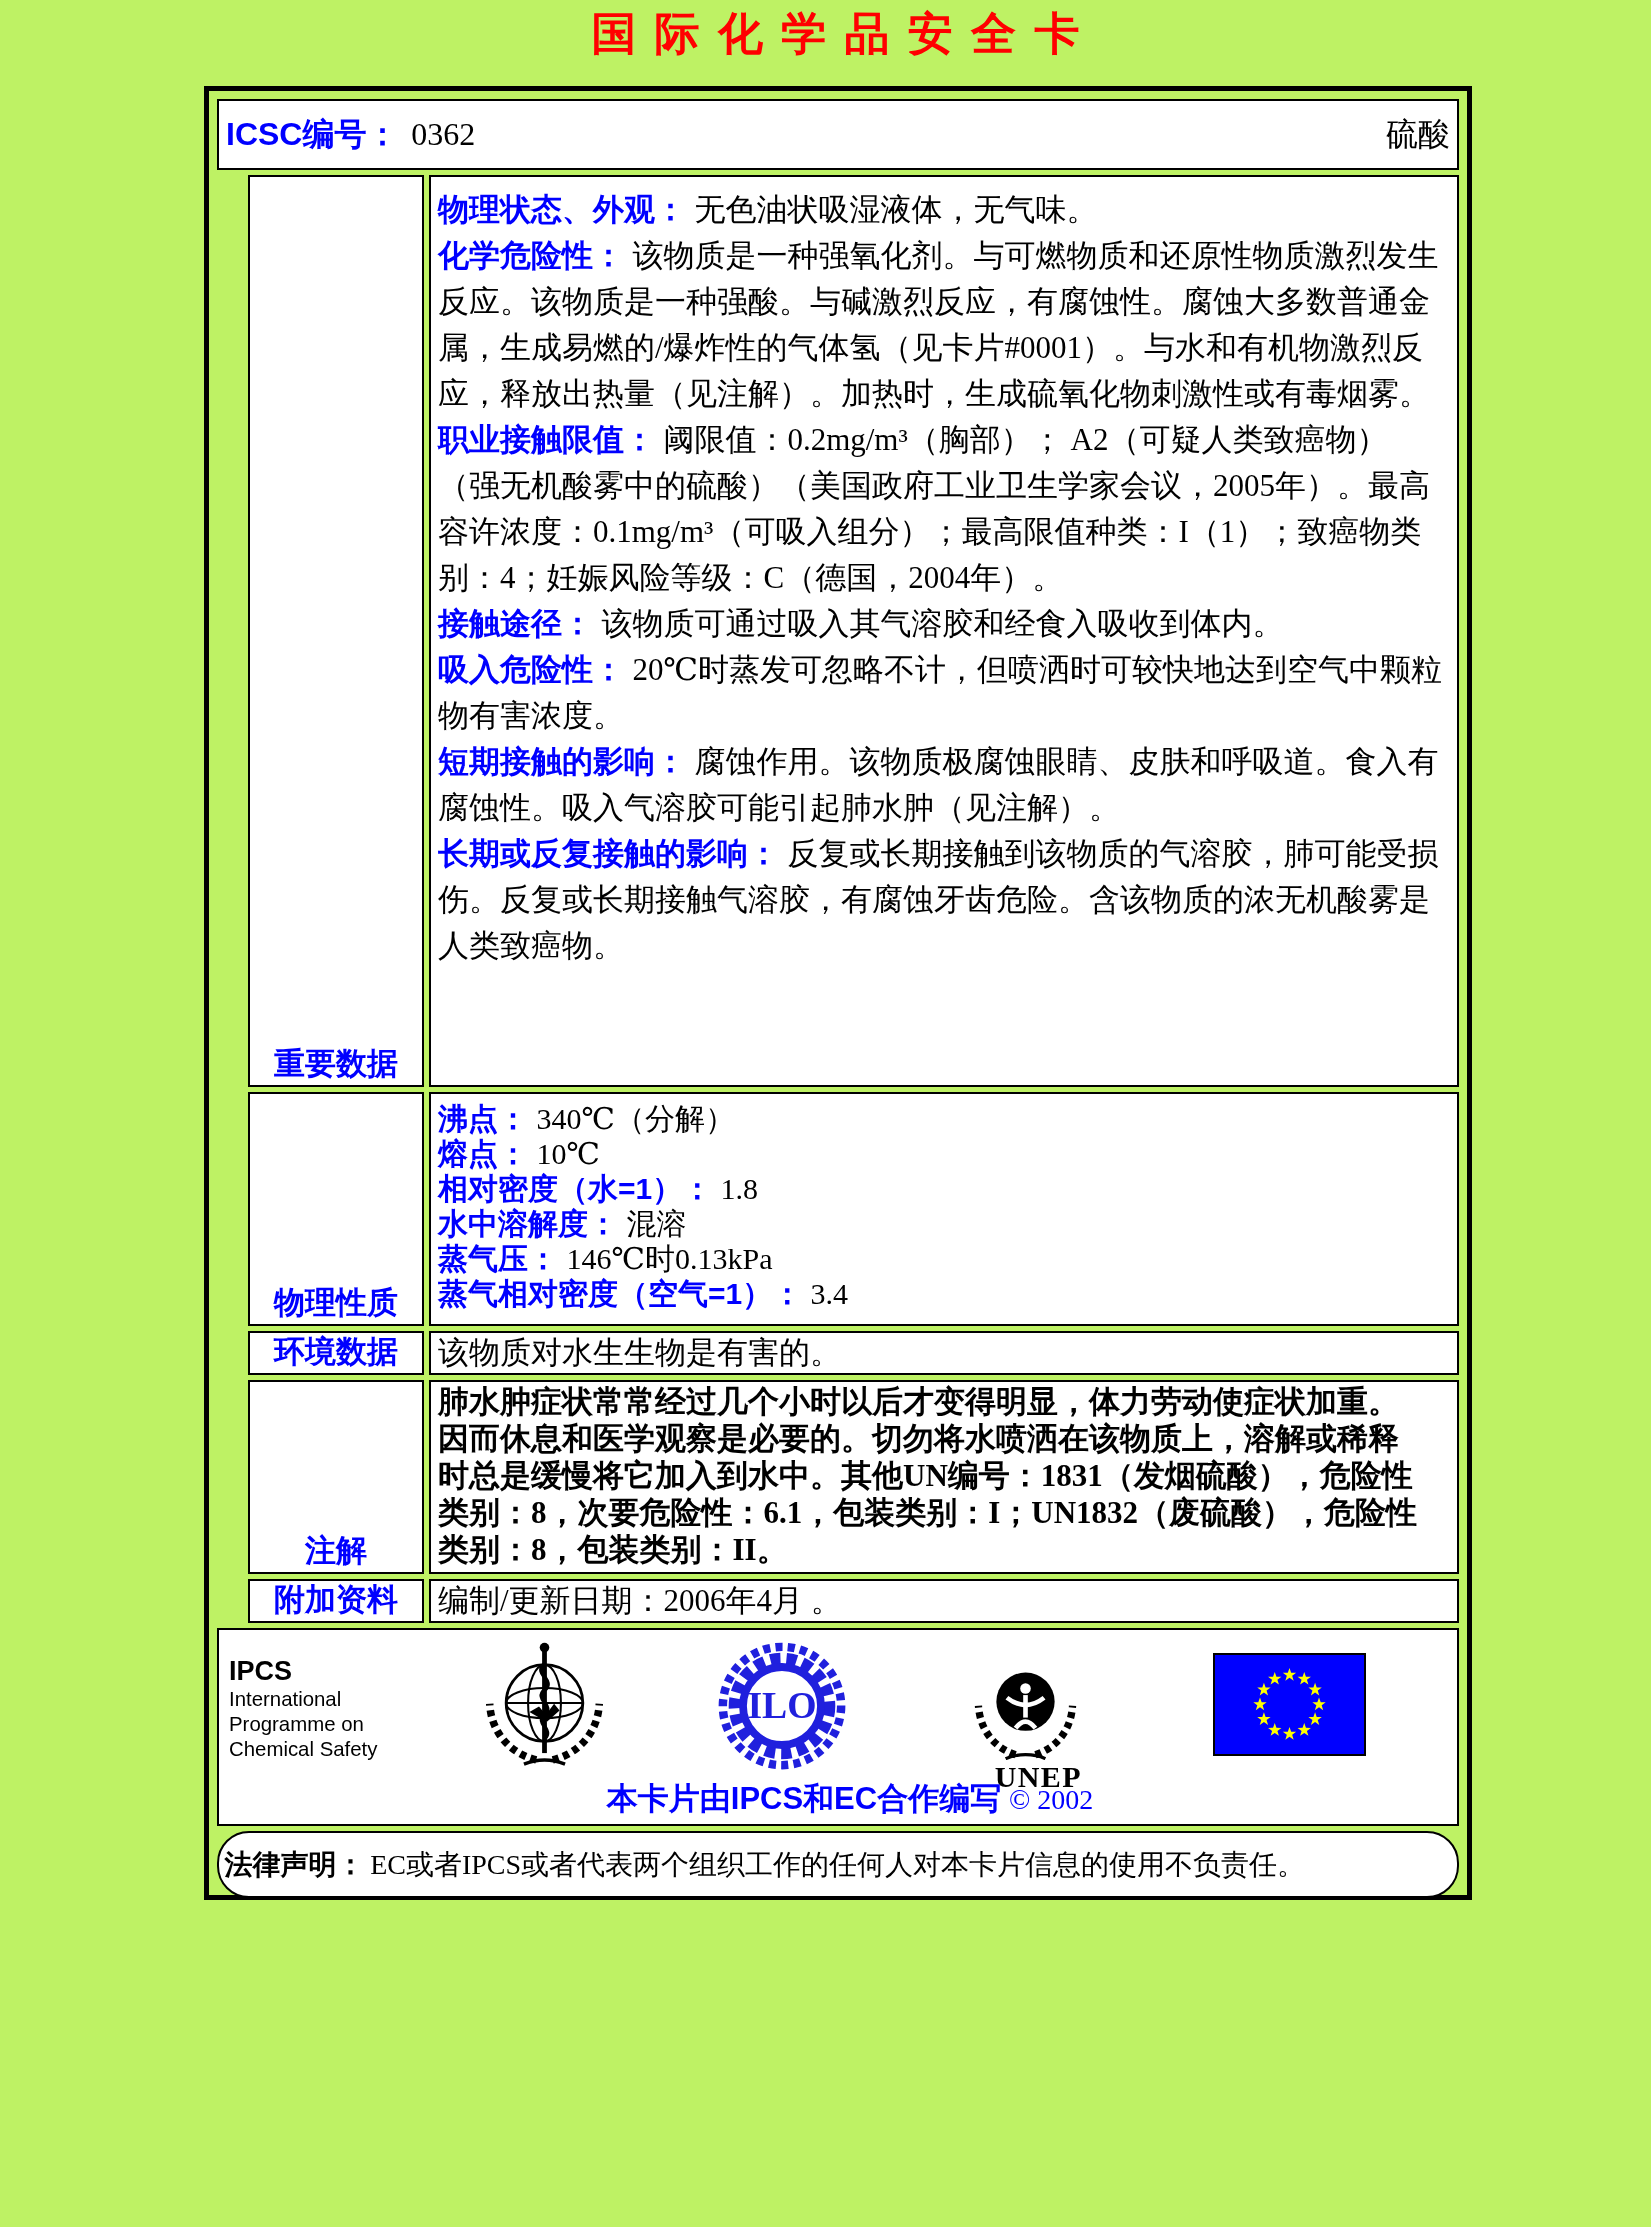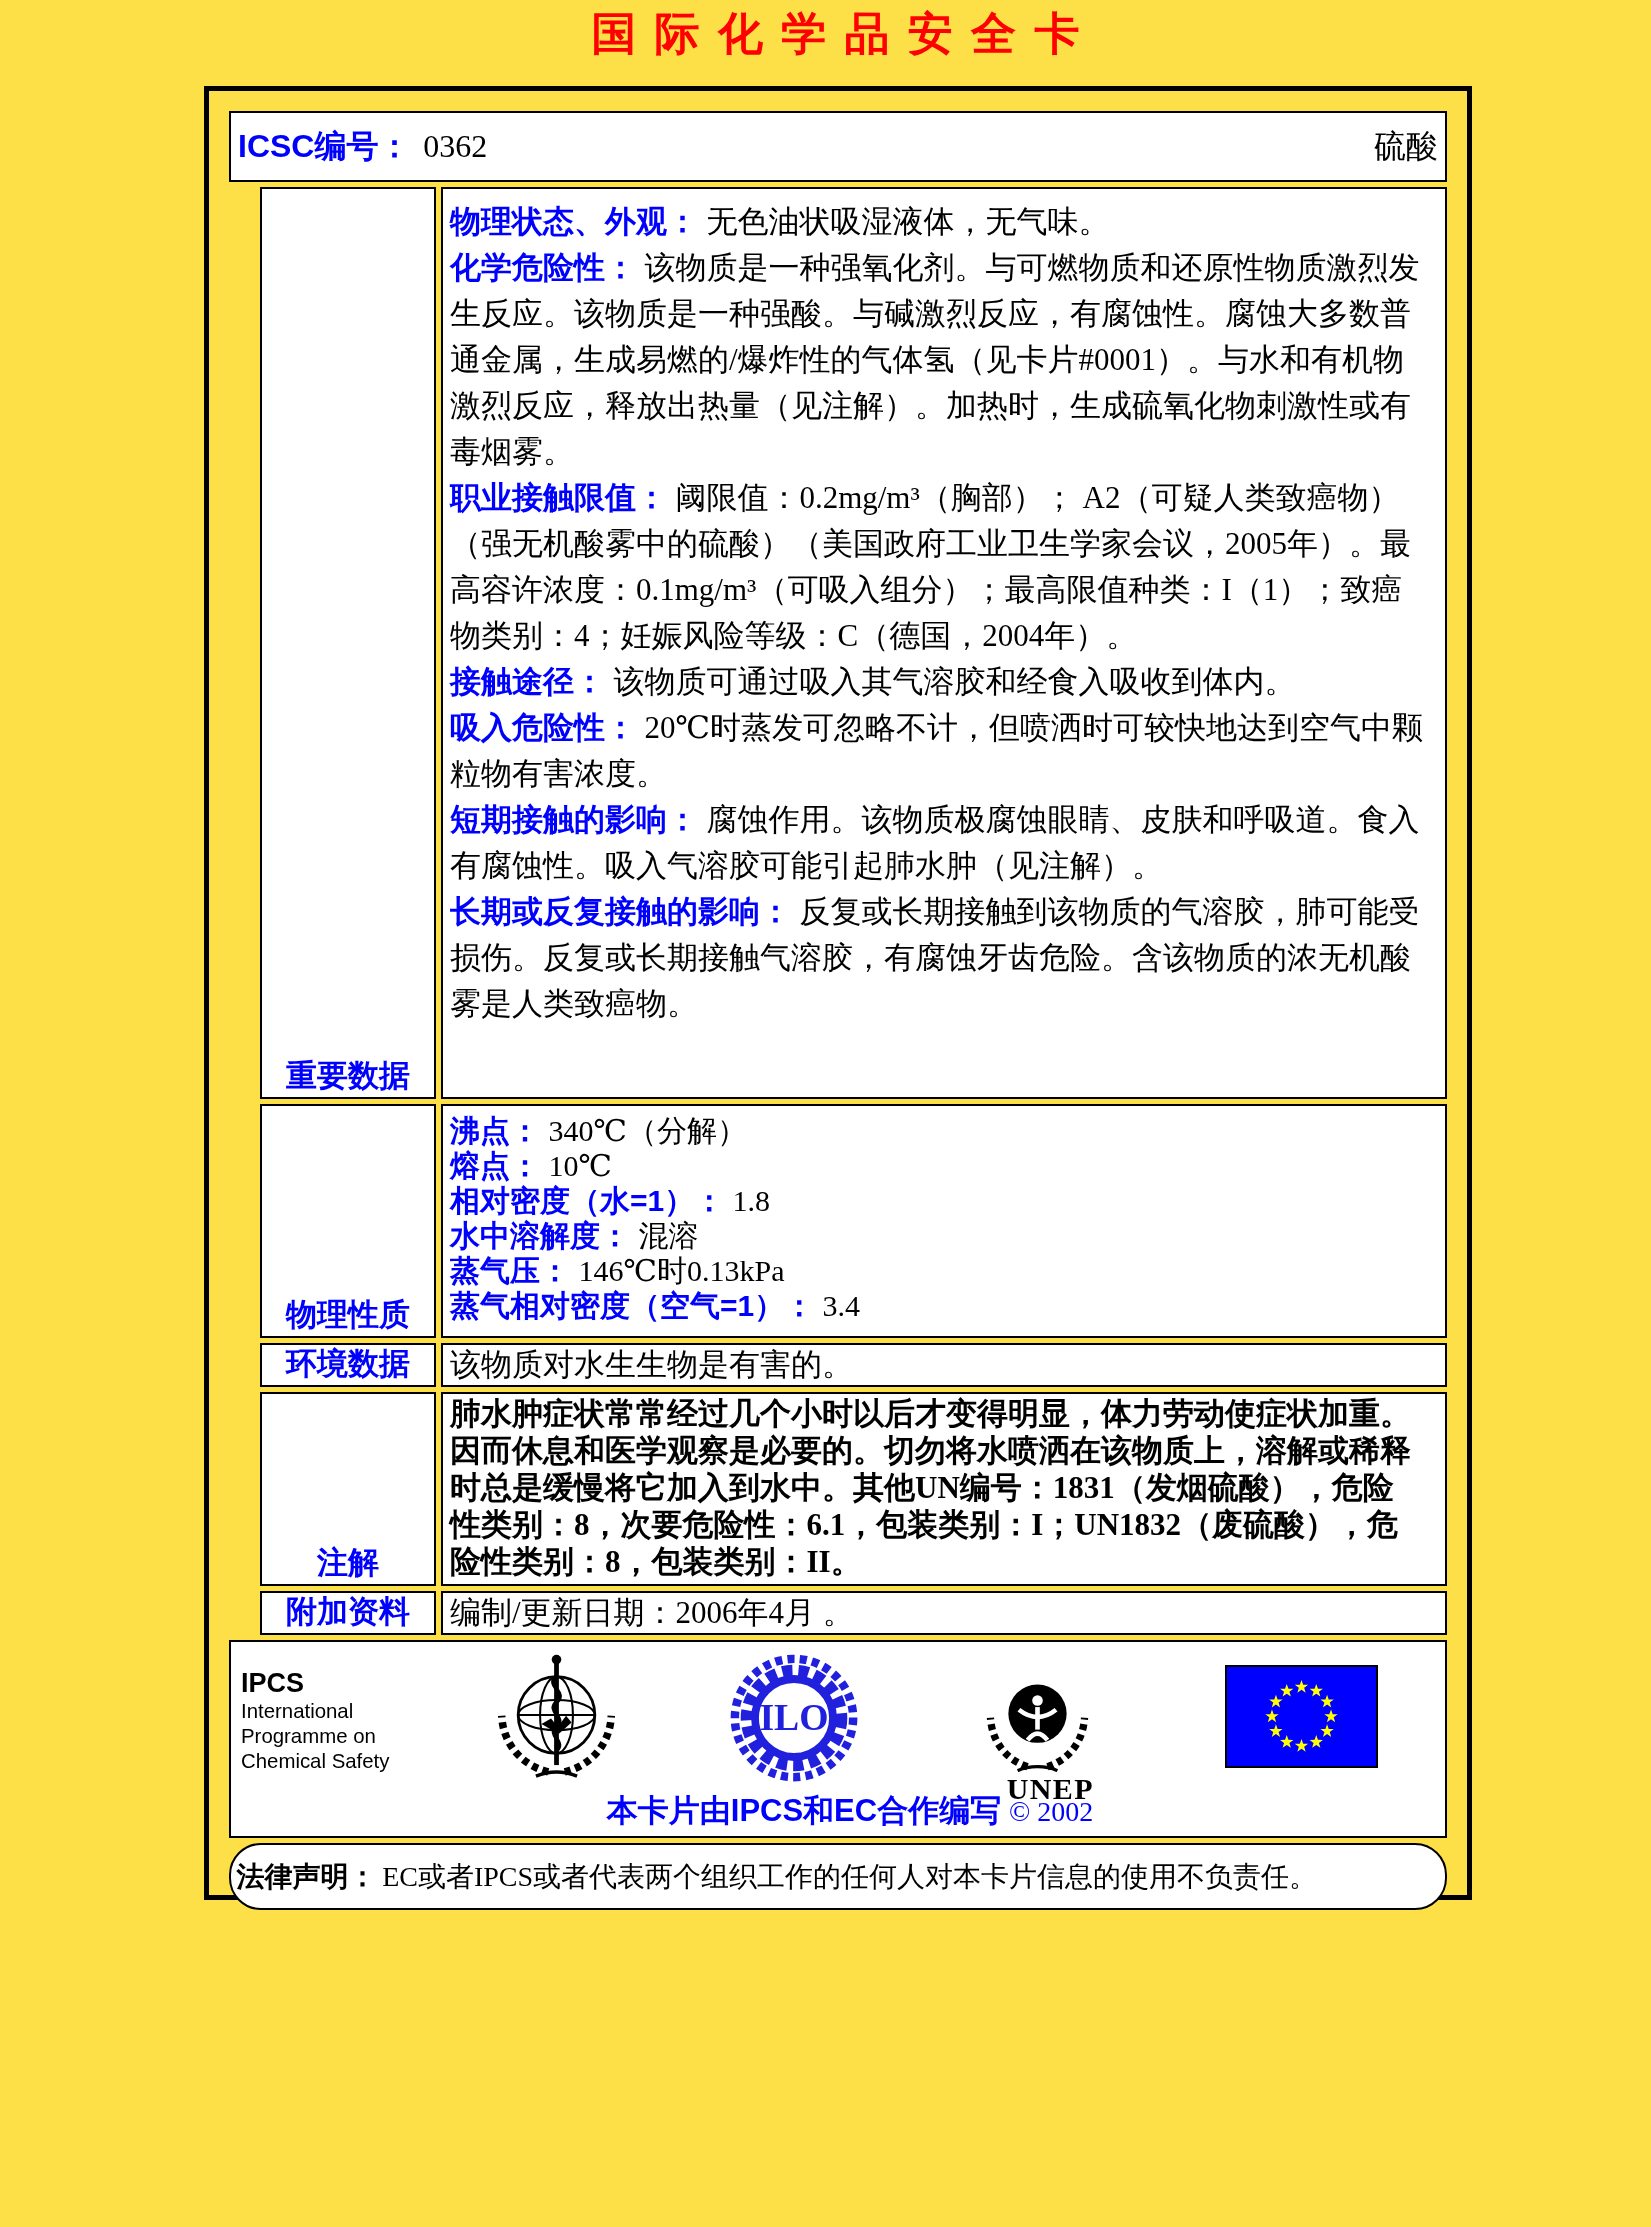--- a/index.html
+++ b/index.html
@@ -1,22 +1,22 @@
 <!DOCTYPE html>
 <html style="font-size:11.3px"><head>
 <meta charset="utf-8">
 <style>
   html,body{margin:0;padding:0;background:#ffffff;}
-  .page{position:relative;width:1652px;height:2227px;background:#fde047;overflow:hidden;
+  .page{position:relative;width:1652px;height:2227px;background:#bef264;overflow:hidden;
         font-family:"Liberation Serif","DejaVu Serif",serif;color:#000;}
   .page-title{position:absolute;top:4.2px;left:218px;width:1253px;text-align:center;
         font-size:45px;font-weight:bold;color:#FF0000;letter-spacing:18.3px;
         font-family:"Liberation Serif","DejaVu Serif",serif;}
   .card{position:absolute;left:204px;top:86px;width:1268px;height:1814px;
-        border:5px solid #000;box-sizing:border-box;padding:20px;
+        border:5px solid #000;box-sizing:border-box;padding:8px;
         display:flex;flex-direction:column;gap:5px;}
   .row{display:flex;gap:5px;box-sizing:border-box;flex:none;}
   .cell{border:2.8px solid #000;box-sizing:border-box;background:#fff;overflow:hidden;}
   .label-cell{width:176px;flex:none;display:flex;align-items:flex-end;justify-content:center;
         text-align:center;margin-left:31px;}
   .label-cell span{font-family:"Liberation Sans","DejaVu Sans",sans-serif;
         font-weight:bold;color:#0000FF;font-size:31px;}
   .content-cell{flex:1;}
   .full-cell{flex:1;}
   p{margin:0;}

